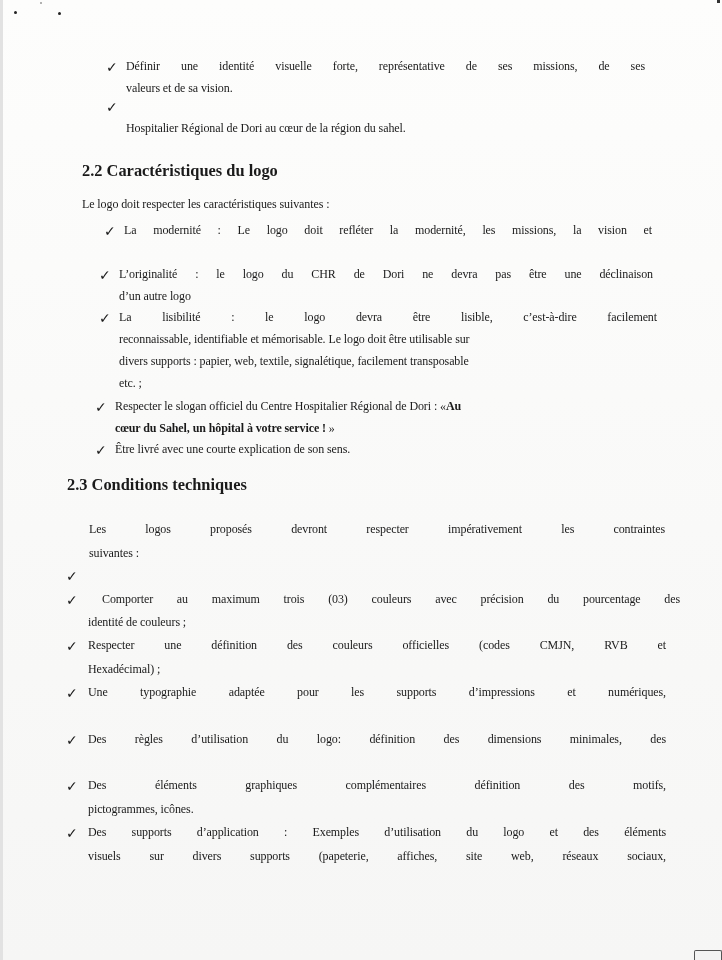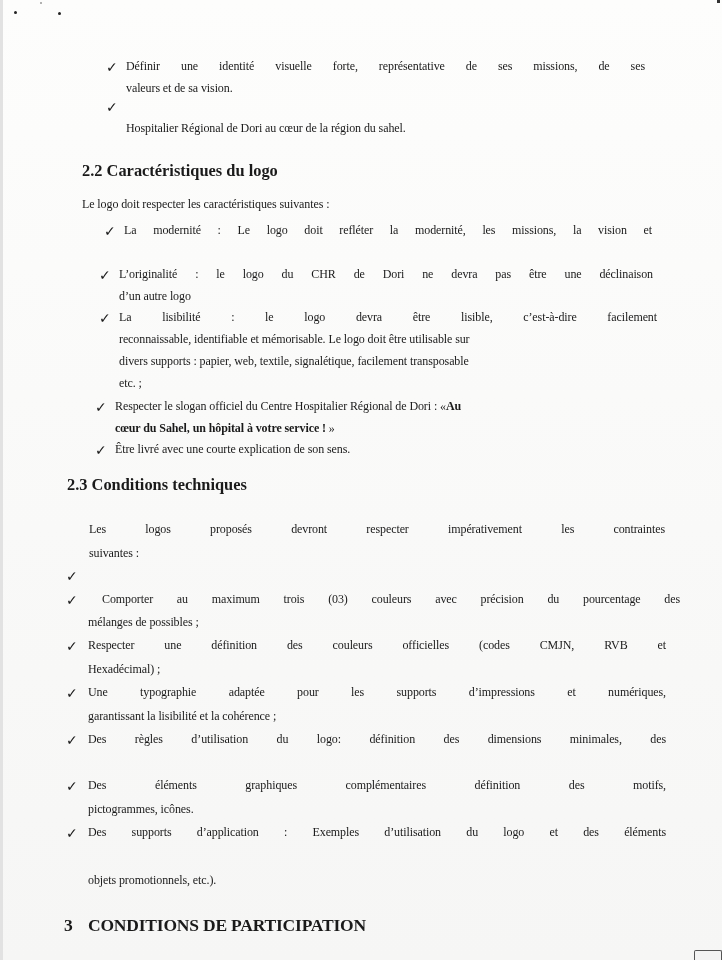--- a/index.html
+++ b/index.html
@@ -123,39 +123,35 @@
 
   <div class="h2" style="left:67px; top:475px;">2.3 Conditions techniques</div>
 
   <div class="line just" style="left:89px; top:519px; width:576px;">Les logos proposés devront respecter impérativement les contraintes</div>
   <div class="line" style="left:89px; top:543px;">suivantes :</div>
 
   <span class="check" style="left:66px; top:566px;">✓</span>
 
   <span class="check" style="left:66px; top:590px;">✓</span>
   <div class="line just" style="left:88px; top:589px; width:578px;margin-left:14px;">Comporter au maximum trois (03) couleurs avec précision du pourcentage des</div>
-  <div class="line" style="left:88px; top:612px;">mélanges de possibles ;</div>
+  <div class="line" style="left:88px; top:612px;">identité de couleurs ;</div>
 
   <span class="check" style="left:66px; top:636px;">✓</span>
   <div class="line just" style="left:88px; top:635px; width:578px;">Respecter une définition des couleurs officielles (codes CMJN, RVB et</div>
   <div class="line" style="left:88px; top:659px;">Hexadécimal) ;</div>
 
   <span class="check" style="left:66px; top:683px;">✓</span>
   <div class="line just" style="left:88px; top:682px; width:578px;">Une typographie adaptée pour les supports d’impressions et numériques,</div>
-  <div class="line" style="left:88px; top:706px;">garantissant la lisibilité et la cohérence ;</div>
 
   <span class="check" style="left:66px; top:730px;">✓</span>
   <div class="line just" style="left:88px; top:729px; width:578px;">Des règles d’utilisation du logo: définition des dimensions minimales, des</div>
 
   <span class="check" style="left:66px; top:776px;">✓</span>
   <div class="line just" style="left:88px; top:775px; width:578px;">Des éléments graphiques complémentaires définition des motifs,</div>
   <div class="line" style="left:88px; top:799px;">pictogrammes, icônes.</div>
 
   <span class="check" style="left:66px; top:823px;">✓</span>
   <div class="line just" style="left:88px; top:822px; width:578px;">Des supports d’application : Exemples d’utilisation du logo et des éléments</div>
-  <div class="line" style="left:88px; top:870px;">objets promotionnels, etc.).</div>
+  <div class="line just" style="left:88px; top:846px; width:578px;">visuels sur divers supports (papeterie, affiches, site web, réseaux sociaux,</div>
 
-  <div class="h1" style="left:64px; top:914px;">
-    <span class="num">3</span><span>CONDITIONS DE PARTICIPATION</span>
-  </div>
 
   <div class="corner-box"></div>
 </div>
 
 </body></html>

